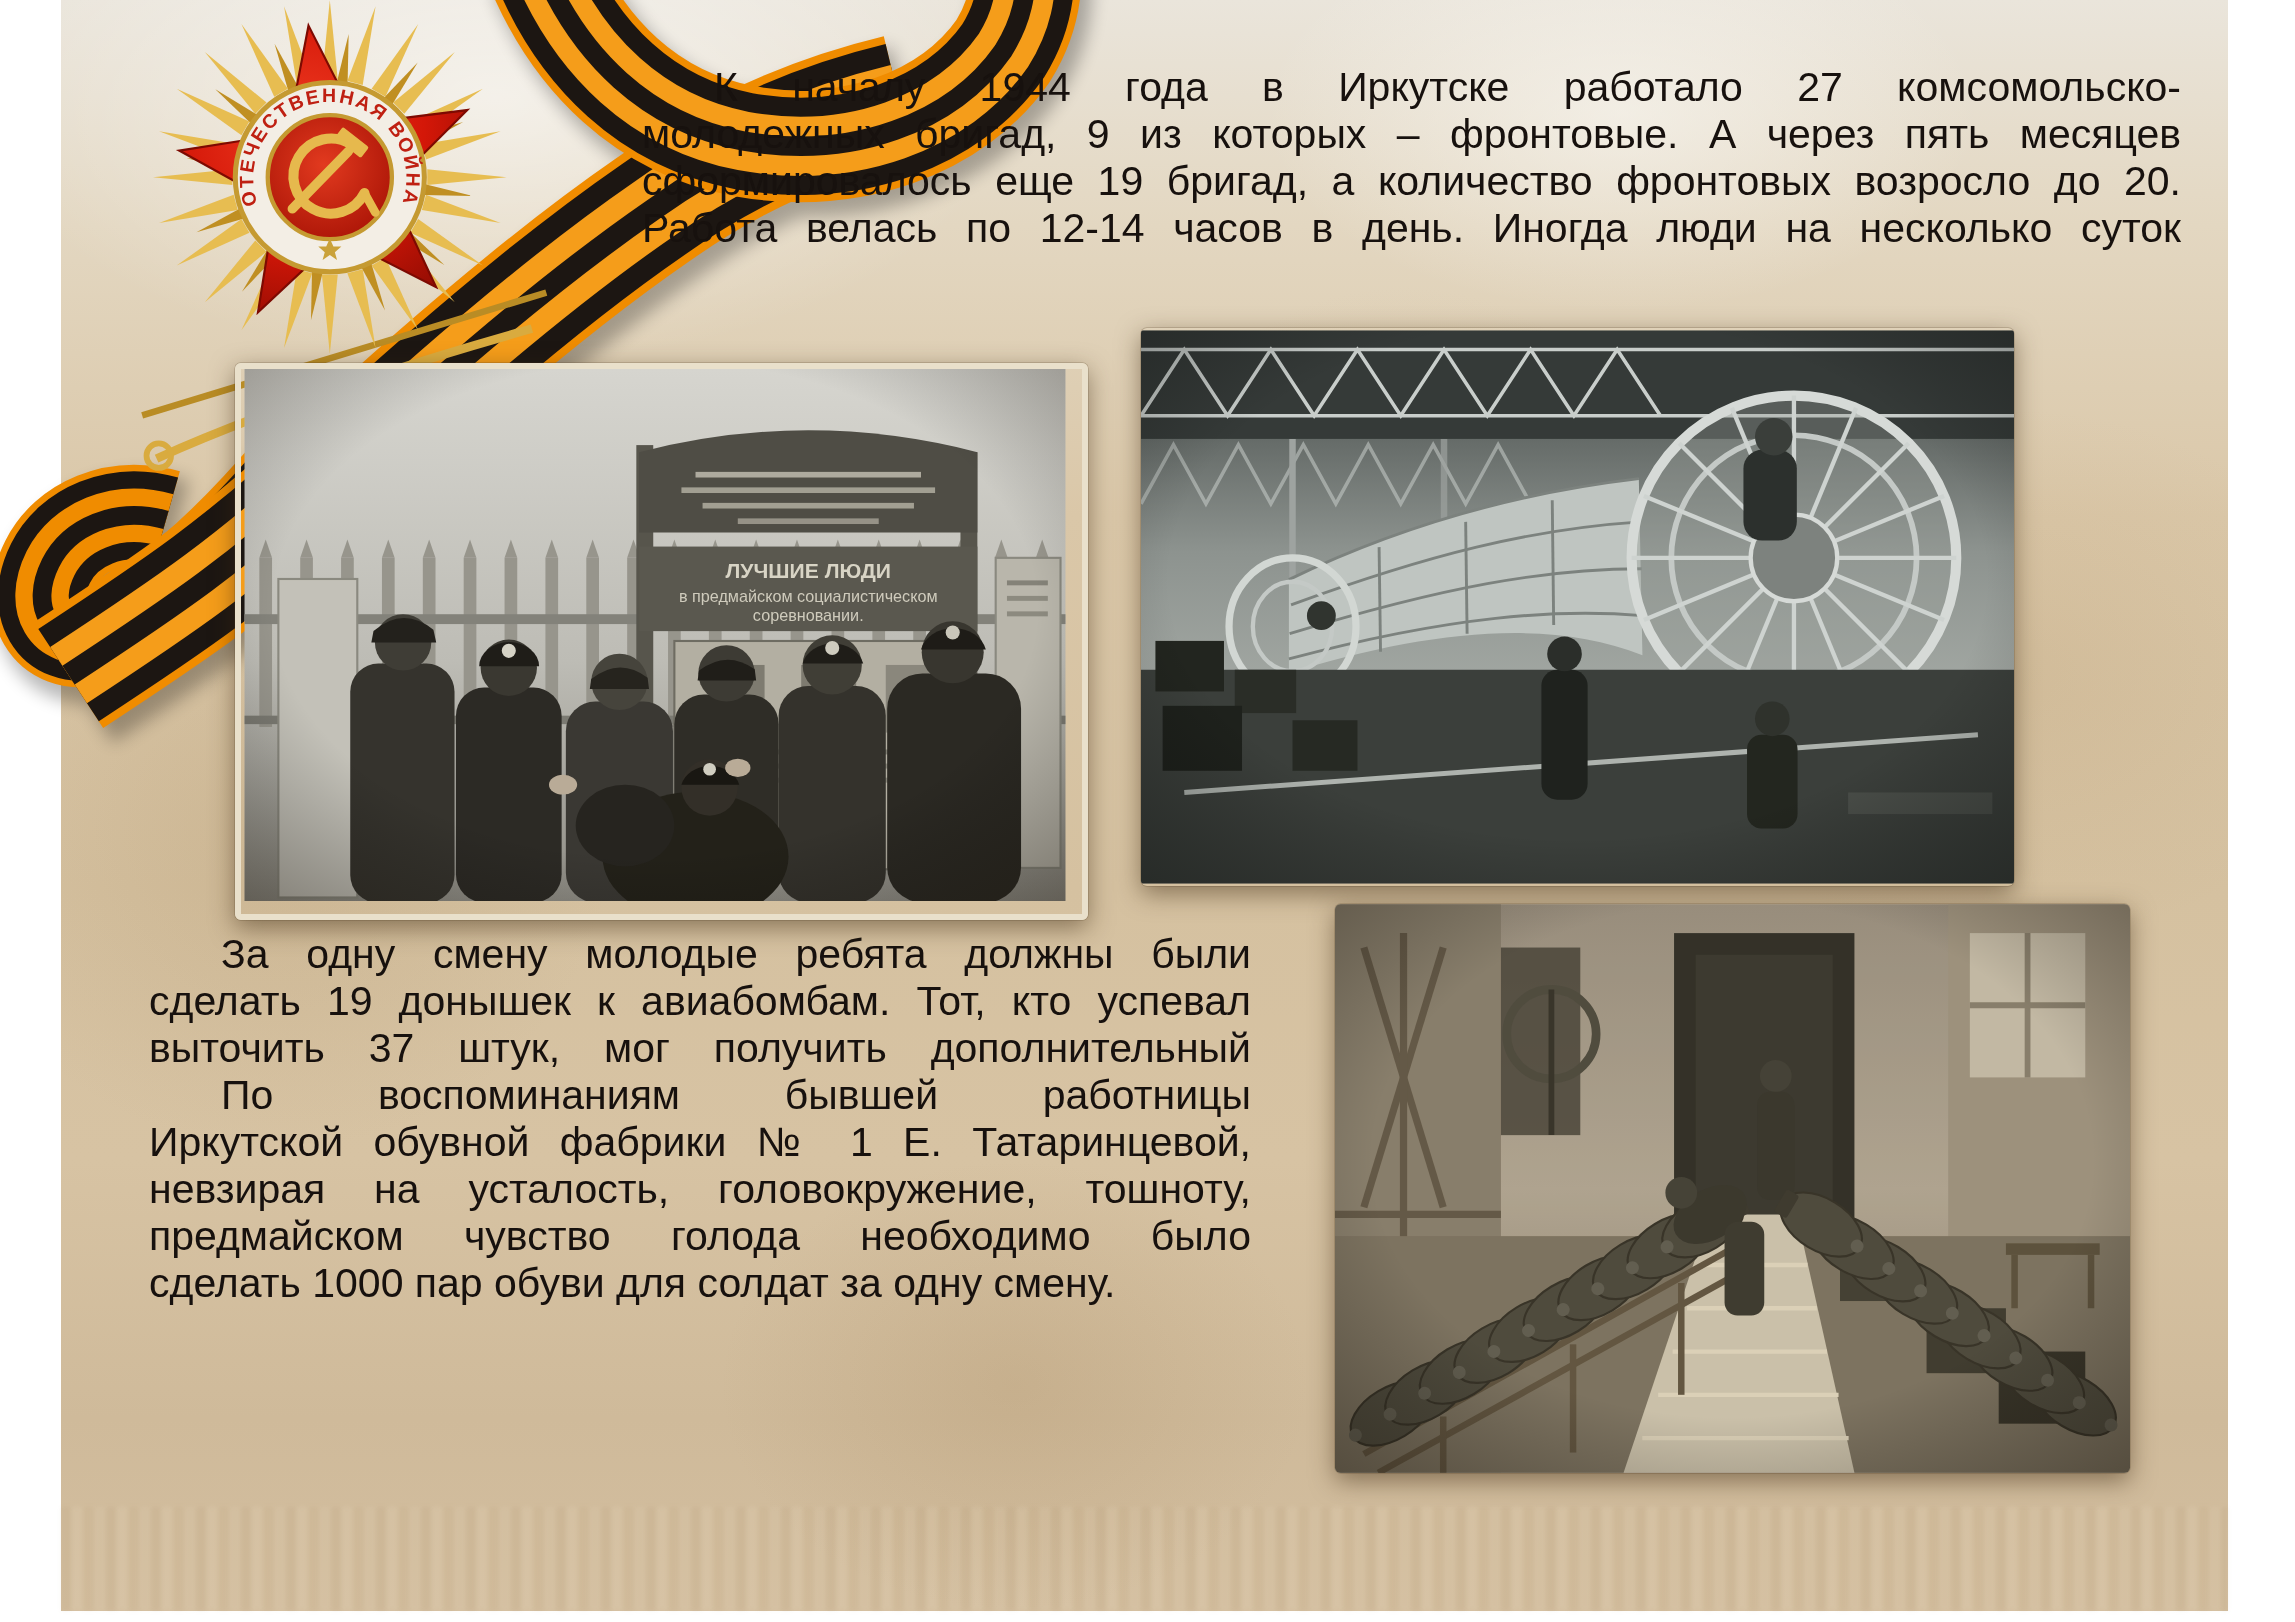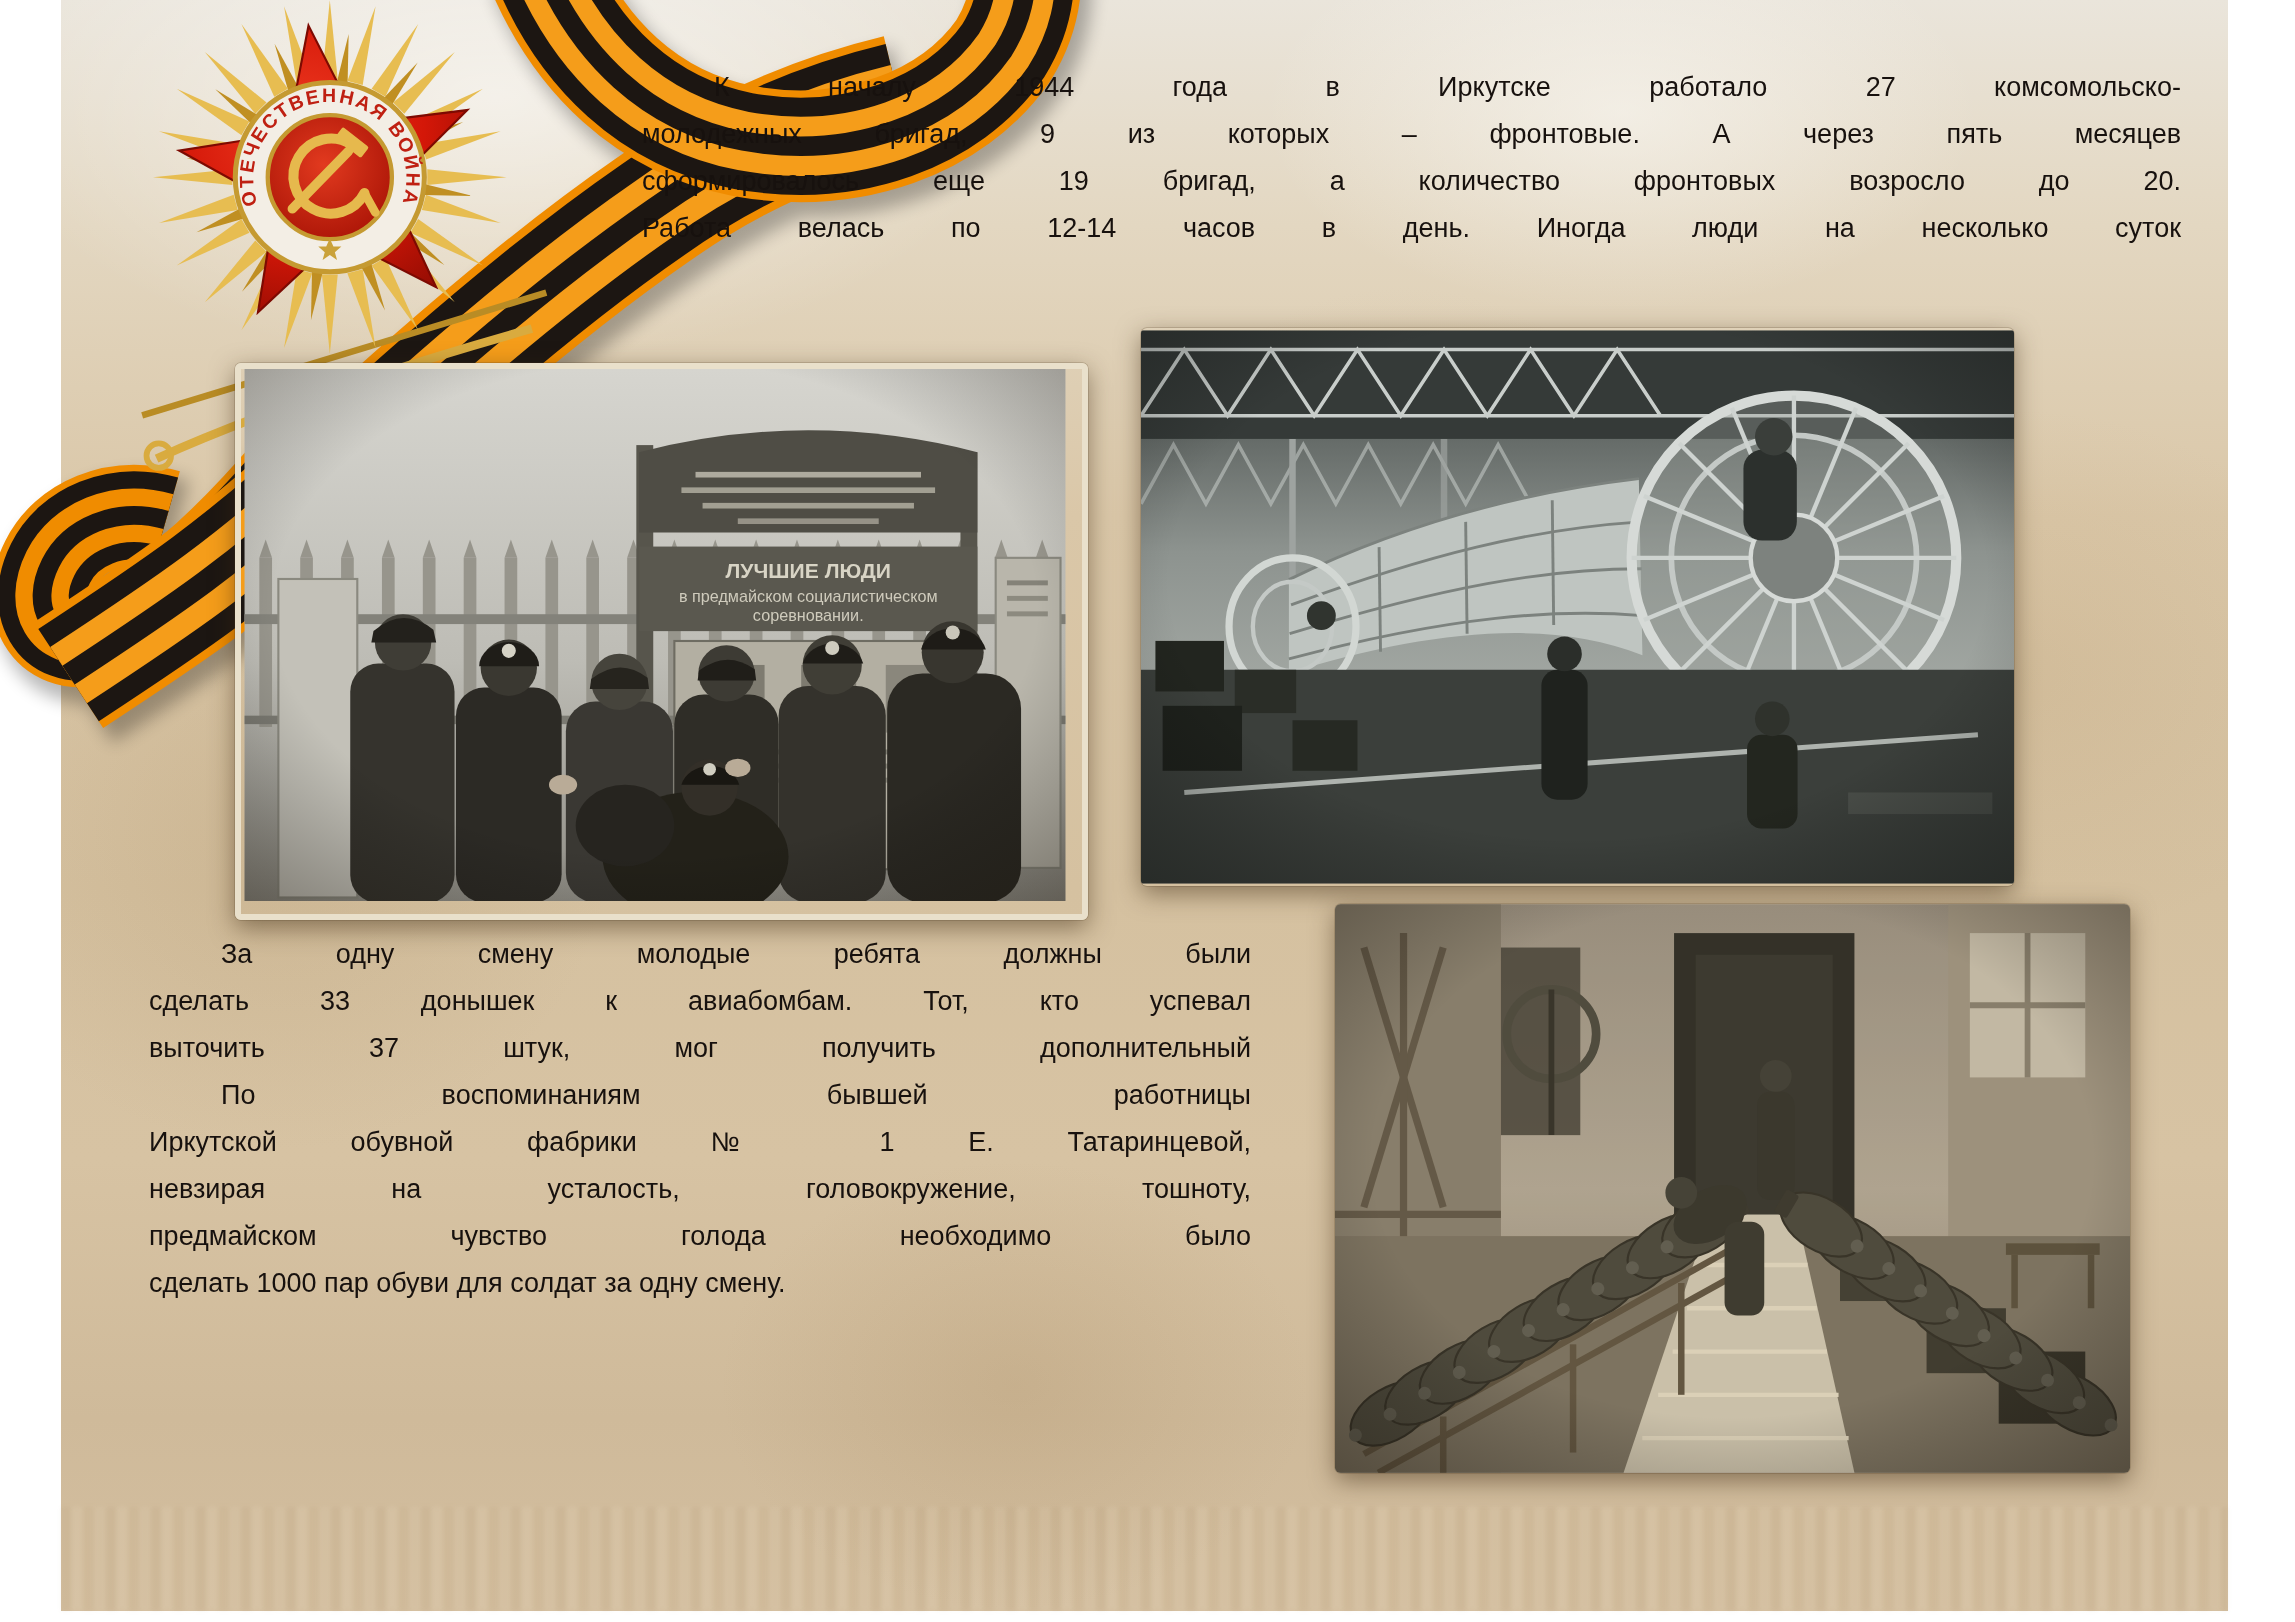--- a/index.html
+++ b/index.html
@@ -17,21 +17,21 @@
       linear-gradient(180deg,#eae5db 0%,#e3d7c1 14%,#dac7a8 32%,#d5c1a0 55%,#d7c3a3 72%,#cfba9a 88%,#d3be9f 100%);
   }
   
   .smear{position:absolute;left:61px;top:1507px;width:2167px;height:104px;opacity:.55;
     background:repeating-linear-gradient(90deg,
       rgba(150,120,80,.14) 0 10px, rgba(242,230,206,.22) 10px 21.7px,
       rgba(172,142,96,.14) 21.7px 33px, rgba(233,220,196,.18) 33px 45px);
     filter:blur(2.2px);}
   .deco{position:absolute;left:0;top:0;pointer-events:none;}
   
-  .para{position:absolute;color:#17110e;font-size:27px;line-height:47px;font-weight:400;}
+  .para{position:absolute;color:#17110e;font-size:41px;line-height:47px;font-weight:400;}
   .para .line{text-align:justify;text-align-last:left;}
   .para .line.stretch{text-align-last:justify;}
   .para .line.indent{text-indent:72px;}
   .para1{left:642px;top:64px;width:1539px;}
   .para2{left:149px;top:931px;width:1102px;}
   
   .photo{position:absolute;border-radius:5.8px;overflow:hidden;
          box-shadow:0 7.2px 24.5px rgba(62,42,18,.5), 0 0 0 0.7px rgba(80,60,30,.25);}
   .photo svg{display:block;}
   .photo1{left:235px;top:363px;width:841px;height:545px;border:6.5px solid #e9e0cb;}
@@ -168,21 +168,21 @@
 
   <div class="para para1">
       <div class="line indent stretch">К началу 1944 года в Иркутске работало 27 комсомольско-</div>
       <div class="line stretch">молодежных бригад, 9 из которых – фронтовые. А через пять месяцев</div>
       <div class="line stretch">сформировалось еще 19 бригад, а количество фронтовых возросло до 20.</div>
       <div class="line stretch">Работа велась по 12-14 часов в день. Иногда люди на несколько суток</div>
     </div>
 
   <div class="para para2">
       <div class="line indent stretch">За одну смену молодые ребята должны были</div>
-      <div class="line stretch">сделать 33 донышек к авиабомбам. Тот, кто успевал</div>
+      <div class="line stretch">сделать 19 донышек к авиабомбам. Тот, кто успевал</div>
       <div class="line stretch">выточить 37 штук, мог получить дополнительный</div>
       <div class="line indent stretch">По воспоминаниям бывшей работницы</div>
       <div class="line stretch">Иркутской обувной фабрики № 1 Е. Татаринцевой,</div>
       <div class="line stretch">невзирая на усталость, головокружение, тошноту,</div>
       <div class="line stretch">предмайском чувство голода  необходимо было</div>
       <div class="line">сделать 1000 пар обуви для солдат за одну смену.</div>
     </div>
 
   <div class="photo photo1">
     <svg width="828" height="532" viewBox="0 0 1165 755">

